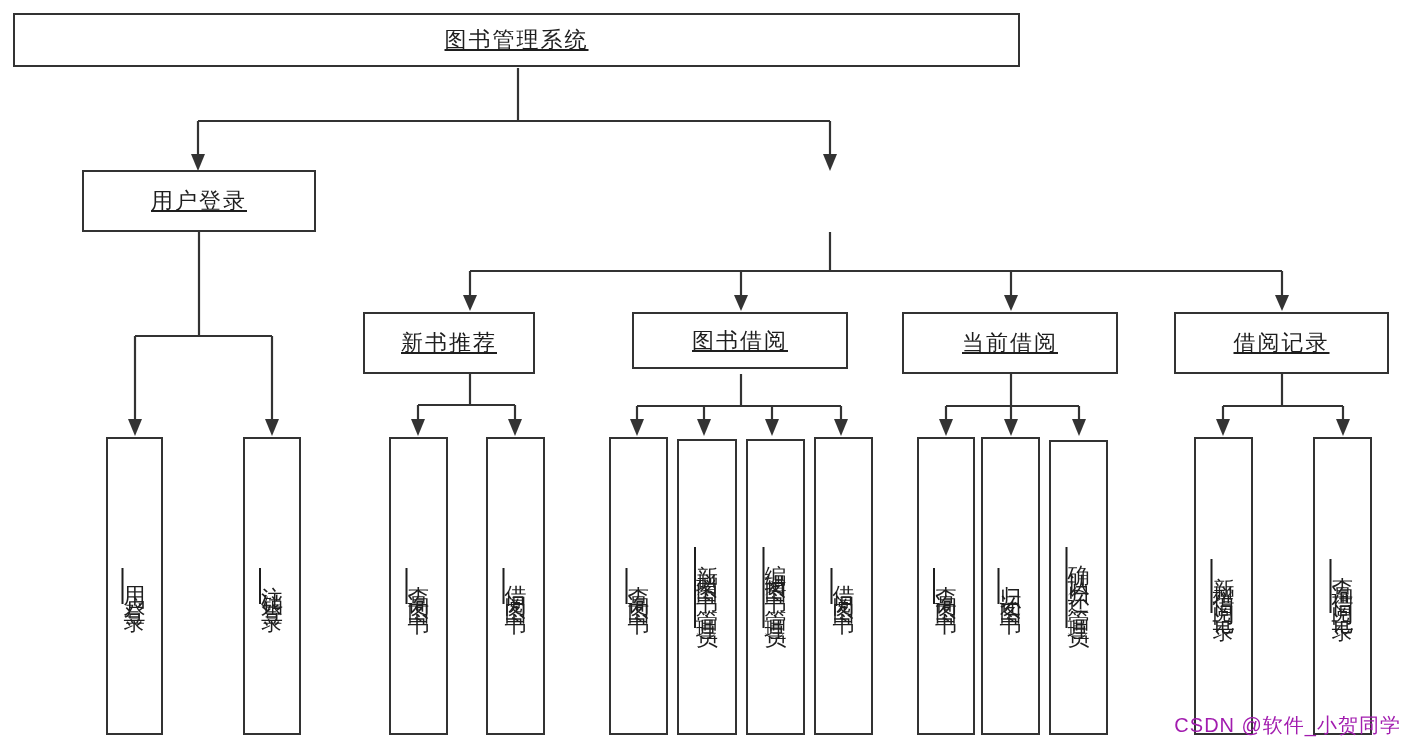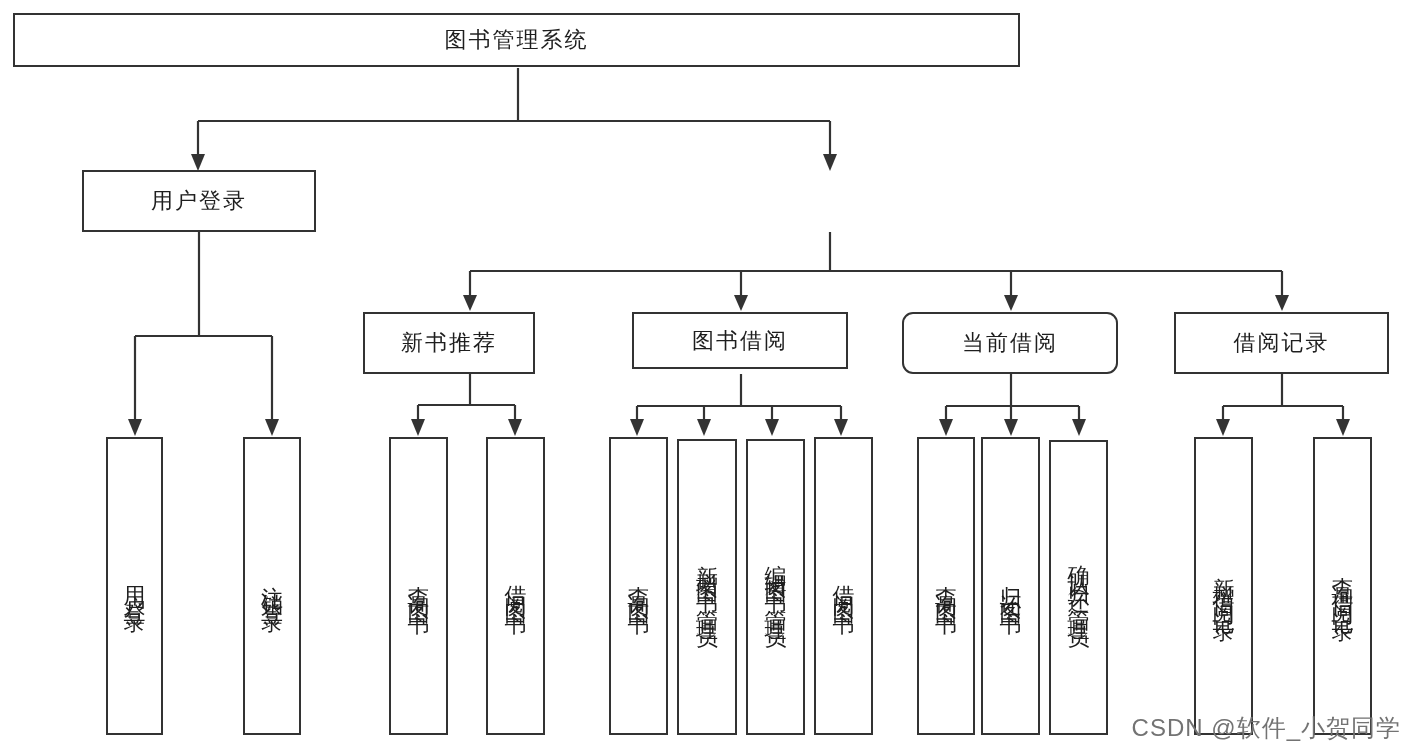--- a/index.html
+++ b/index.html
@@ -27,41 +27,42 @@
   }
   .node {
     position: absolute;
     box-sizing: border-box;
     border: 2px solid #333333;
     background: #ffffff;
     display: flex;
     align-items: center;
     justify-content: center;
     color: #1e1e1e;
+    text-decoration: underline;
   }
   .hnode {
     font-size: 22px;
     letter-spacing: 2px;
     white-space: nowrap;
   }
   .vnode span {
     writing-mode: vertical-rl;
     text-orientation: mixed;
     font-size: 22px;
     line-height: 1;
     letter-spacing: 9px;
     color: #1e1e1e;
   }
   .watermark {
     position: absolute;
     right: 4px;
     top: 712px;
-    font-size: 24px;
+    font-size: 20px;
     letter-spacing: 1px;
-    color: #737373;
+    color: #a21caf;
     white-space: nowrap;
   }
 </style>
 </head>
 <body>
 
 <div class="stage">
 
   <svg class="connector-layer" viewBox="0 0 1405 747" xmlns="http://www.w3.org/2000/svg">
     <g>
@@ -105,21 +106,21 @@
       <polygon points="1336,419 1350,419 1343,436"></polygon>
     </g>
   </svg>
 
   <div class="node hnode" style="left:13px; top:13px; width:1007px; height:54px;">图书管理系统</div>
 
   <div class="node hnode" style="left:82px; top:170px; width:234px; height:62px;">用户登录</div>
 
   <div class="node hnode" style="left:363px; top:312px; width:172px; height:62px;">新书推荐</div>
   <div class="node hnode" style="left:632px; top:312px; width:216px; height:57px;">图书借阅</div>
-  <div class="node hnode" style="left:902px; top:312px; width:216px; height:62px;border-radius:11px;">当前借阅</div>
+  <div class="node hnode" style="left:902px; top:312px; width:216px; height:62px;">当前借阅</div>
   <div class="node hnode" style="left:1174px; top:312px; width:215px; height:62px;">借阅记录</div>
 
   <div class="node vnode" style="left:106px; top:437px; width:57px; height:298px;">
     <span>用户登录</span>
   </div>
   <div class="node vnode" style="left:243px; top:437px; width:58px; height:298px;">
     <span>注销登录</span>
   </div>
 
   <div class="node vnode" style="left:389px; top:437px; width:59px; height:298px;">

